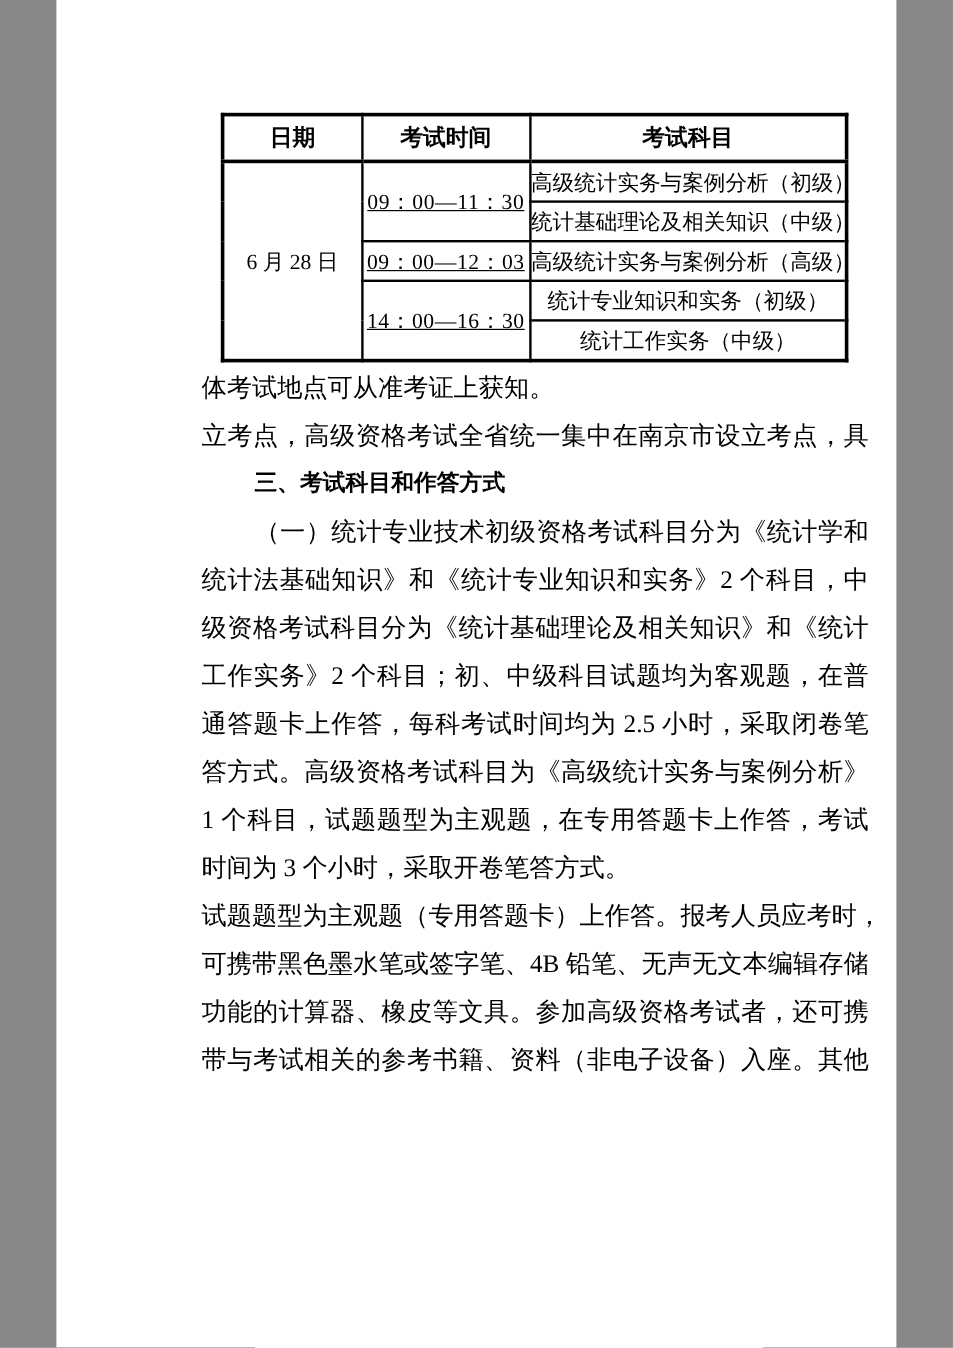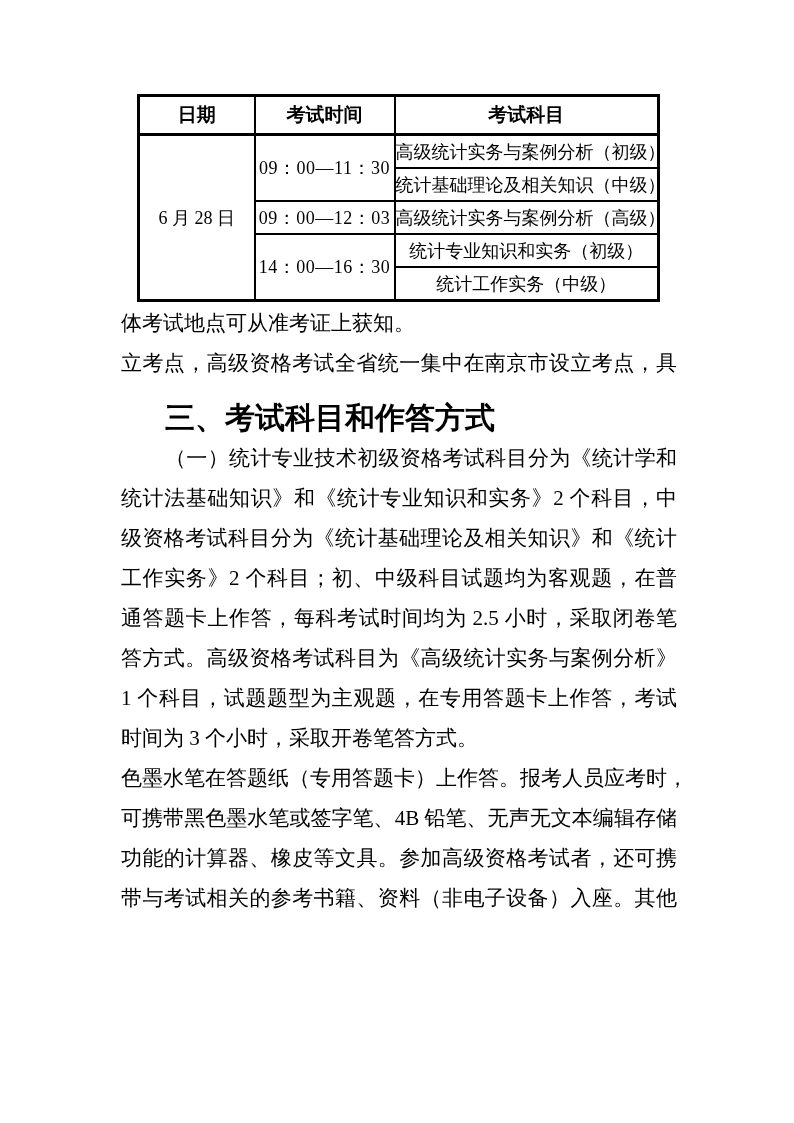--- a/index.html
+++ b/index.html
@@ -2,21 +2,21 @@
 <html><head>
 <meta charset="utf-8">
 <style>
   html, body {
     margin: 0;
     padding: 0;
     background: #888;
   }
   .page {
     position: relative;
-    width: 794px;
+    width: 700px;
     height: 1123px;
     background: #ffffff;
     margin: 0 auto;
     overflow: hidden;
     font-family: "Liberation Serif", "DejaVu Serif", serif;
     color: #000000;
   }
   
   .exam-table-wrap {
     position: absolute;
@@ -46,21 +46,21 @@
     border-bottom: 3px solid #000;
     font-family: "Liberation Sans", "DejaVu Sans", sans-serif;
     font-weight: bold;
     font-size: 19px;
   }
   table.exam-table tbody td {
     height: 31px;
     font-size: 18px;
   }
   td.date-cell { font-size: 19px; }
-  td.time-cell { letter-spacing: 0.5px; }
+  td.time-cell { letter-spacing: 0.5px; text-decoration: underline; }
   
   .body-text {
     position: absolute;
     left: 121px;
     top: 303px;
     width: 556px;
     font-size: 21px;
     line-height: 40px;
   }
   .line {
@@ -70,23 +70,22 @@
     text-justify: inter-character;
     white-space: nowrap;
   }
   .line.indent { text-indent: 44px; }
   .line.last {
     text-align-last: left;
   }
   .line.heading {
     font-family: "Liberation Sans", "DejaVu Sans", sans-serif;
     font-weight: bold;
-    font-size: 30px;
+    font-size: 19px;
     text-align-last: left;
-    margin-top: 15px;
   }
 </style>
 </head>
 <body>
 
 <div class="page">
 
   <div class="exam-table-wrap">
     <table class="exam-table">
       <colgroup>
@@ -134,19 +133,19 @@
 
     <div class="line indent">（一）统计专业技术初级资格考试科目分为《统计学和</div>
     <div class="line">统计法基础知识》和《统计专业知识和实务》2 个科目，中</div>
     <div class="line">级资格考试科目分为《统计基础理论及相关知识》和《统计</div>
     <div class="line">工作实务》2 个科目；初、中级科目试题均为客观题，在普</div>
     <div class="line">通答题卡上作答，每科考试时间均为 2.5 小时，采取闭卷笔</div>
     <div class="line">答方式。高级资格考试科目为《高级统计实务与案例分析》</div>
     <div class="line">1 个科目，试题题型为主观题，在专用答题卡上作答，考试</div>
     <div class="line last">时间为 3 个小时，采取开卷笔答方式。</div>
 
-    <div class="line">色墨水笔在答题纸（专用答题卡）上作答。报考人员应考时，</div>
+    <div class="line">试题题型为主观题（专用答题卡）上作答。报考人员应考时，</div>
     <div class="line">可携带黑色墨水笔或签字笔、4B 铅笔、无声无文本编辑存储</div>
     <div class="line">功能的计算器、橡皮等文具。参加高级资格考试者，还可携</div>
     <div class="line">带与考试相关的参考书籍、资料（非电子设备）入座。其他</div>
   </div>
 
 </div>
 
 </body></html>

